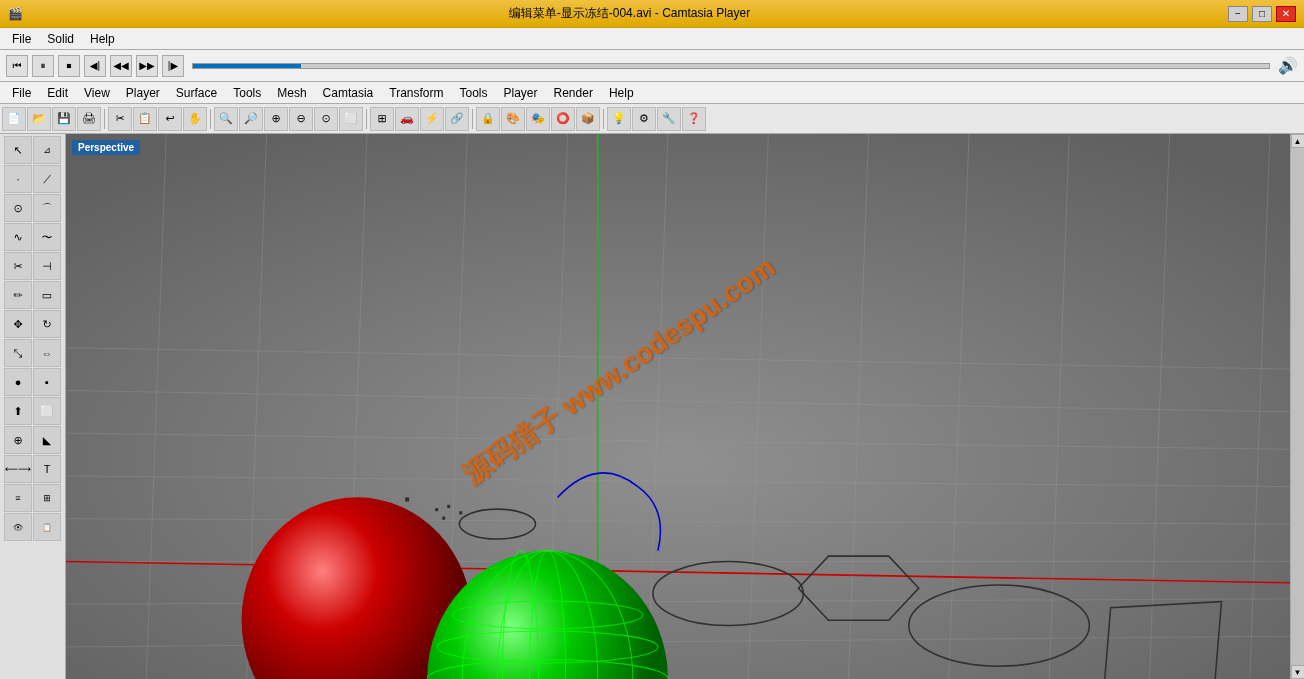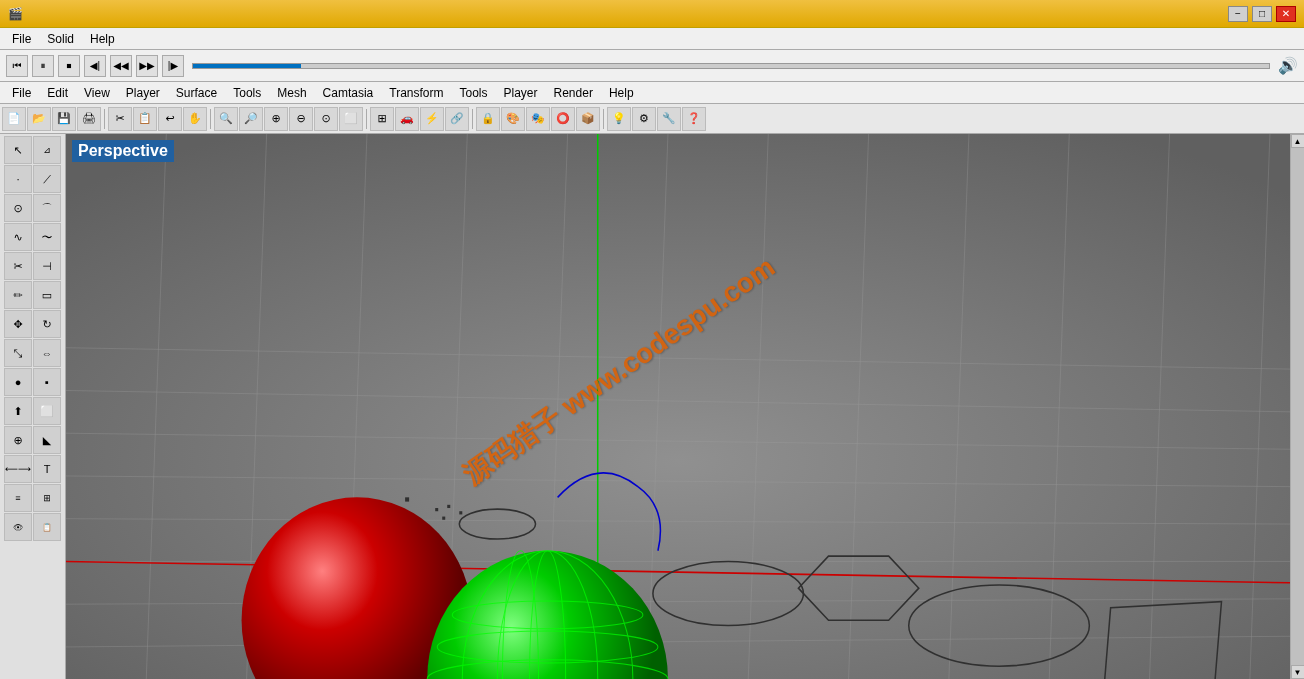--- a/index.html
+++ b/index.html
@@ -85,21 +85,21 @@
     }
 
     
     #viewport {
       flex: 1; background: #808080; position: relative; overflow: hidden;
     }
 
     
     #perspective-label {
       position: absolute; top: 6px; left: 6px;
-      background: #2060a0; color: white; padding: 2px 6px; font-size: 16px; font-weight: bold;
+      background: #2060a0; color: white; padding: 2px 6px; font-size: 10px; font-weight: bold;
       z-index: 10;
     }
 
     
     #watermark {
       position: absolute; top: 40%; left: 30%; transform: rotate(-35deg);
       font-size: 28px; font-weight: bold; color: #e06000; opacity: 0.85;
       pointer-events: none; z-index: 20; white-space: nowrap;
       text-shadow: 1px 1px 2px rgba(0,0,0,0.3);
     }
@@ -118,20 +118,21 @@
     
     #scene-svg {
       position: absolute; top: 0; left: 0; width: 100%; height: 100%;
     }
   </style>
 </head>
 <body>
 
 <div id="titlebar">
   <span style="font-size:12px; color:#000; margin-right:8px;">🎬</span>
+  <span id="title-text">编辑菜单-显示冻结-004.avi - Camtasia Player</span>
   <div id="titlebar-controls">
     <div class="titlebar-btn">−</div>
     <div class="titlebar-btn">□</div>
     <div class="titlebar-btn close">✕</div>
   </div>
 </div>
 
 <div id="menubar">
   <span class="menu-item">File</span>
   <span class="menu-item">Solid</span>

